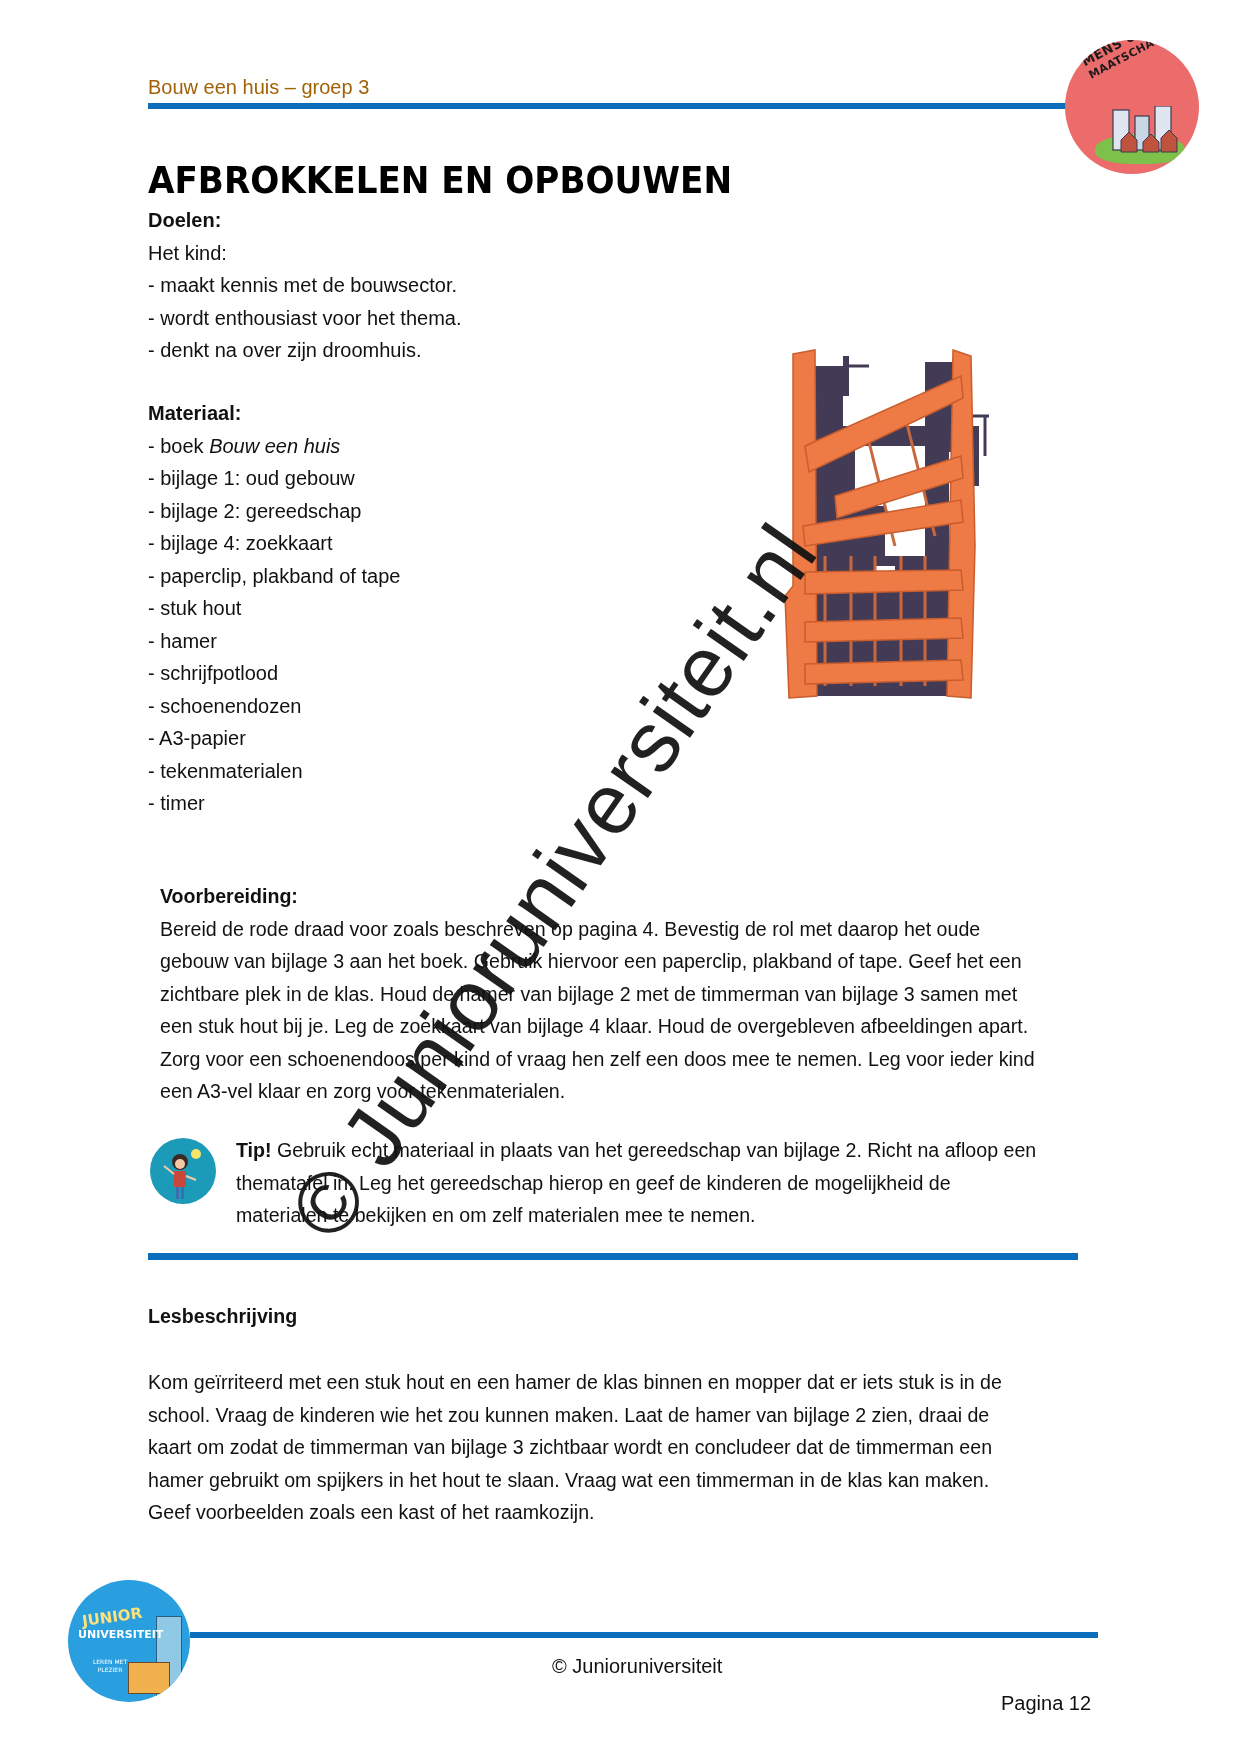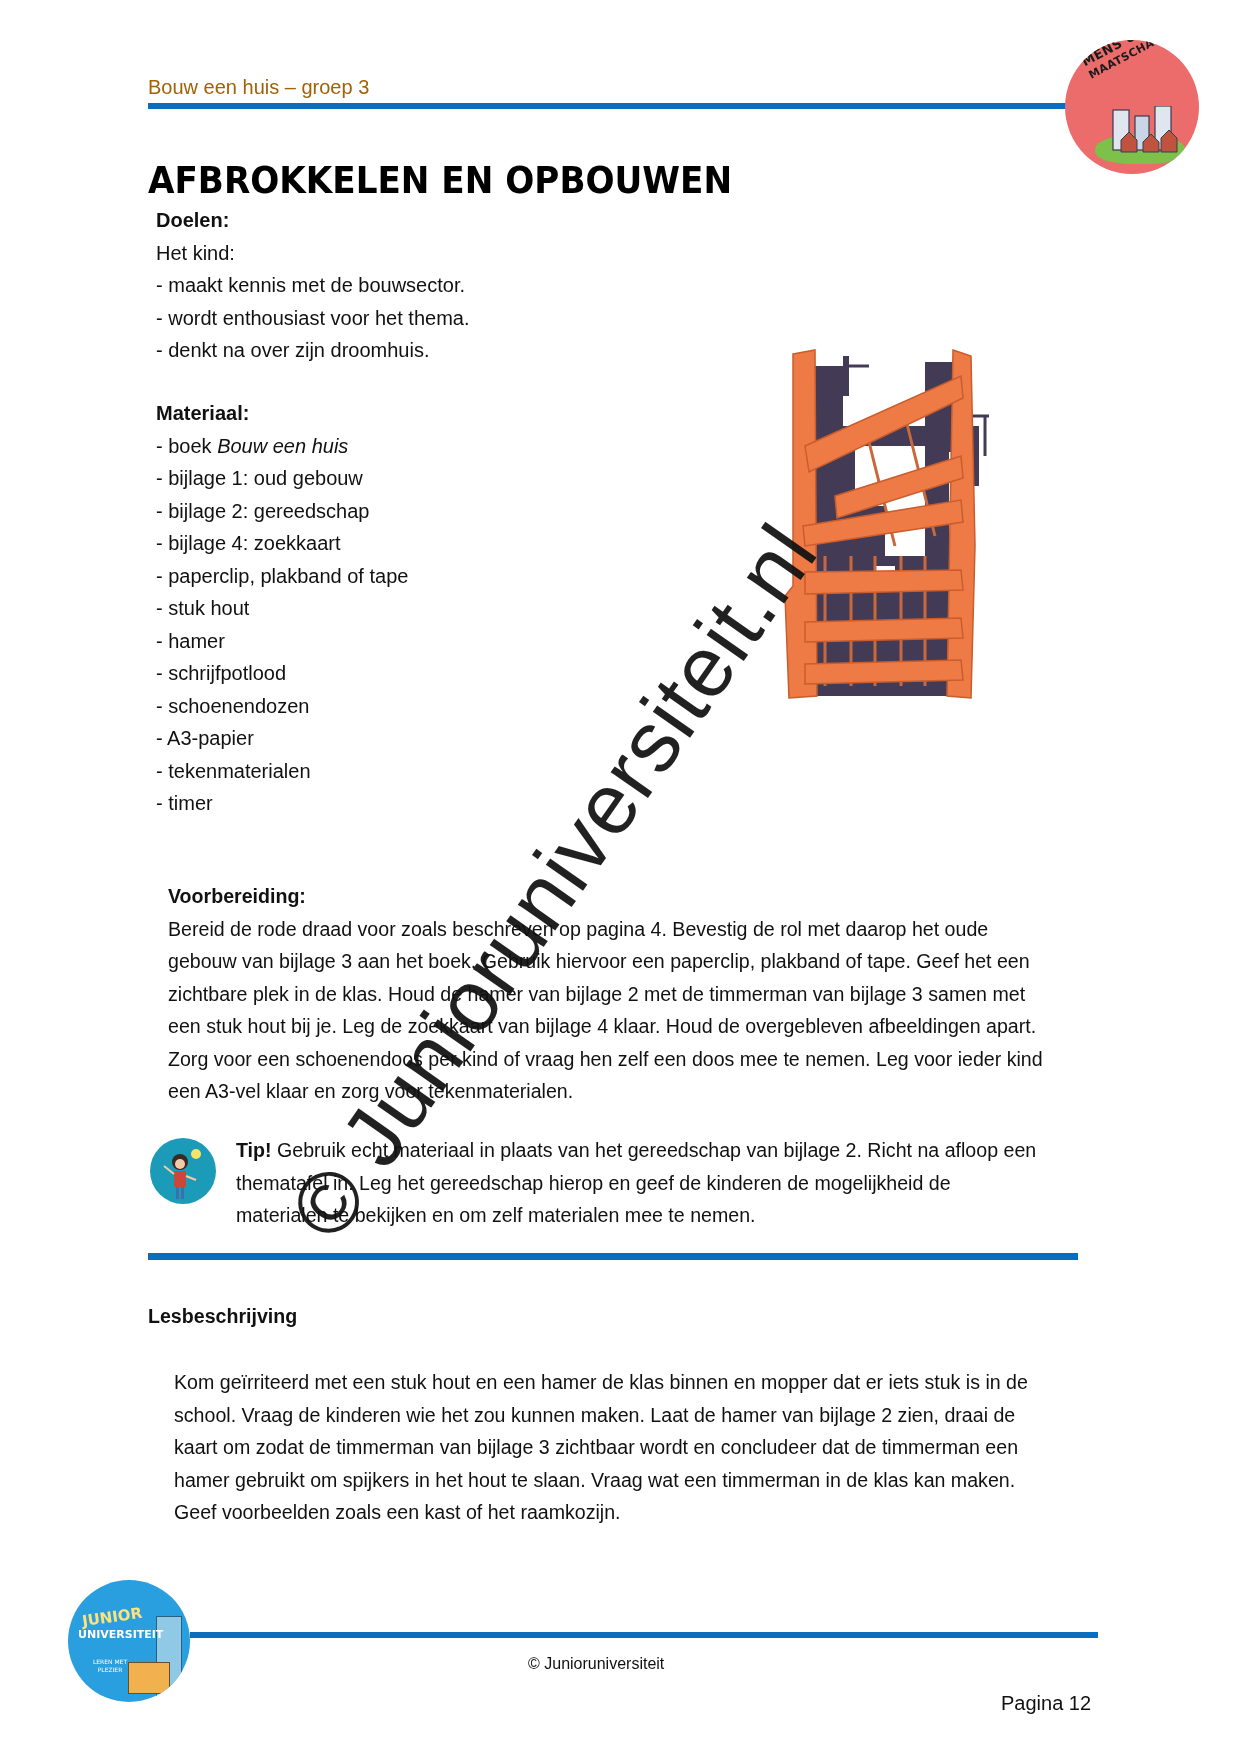--- a/index.html
+++ b/index.html
@@ -86,21 +86,21 @@
       font-size: 38px;
       letter-spacing: 0px;
       transform: scaleX(0.9);
       transform-origin: left top;
       color: #000;
       text-transform: uppercase;
     }
 
     .content {
       position: absolute;
-      left: 156px;
+      left: 148px;
       width: 940px;
       font-size: 20px;
       line-height: 32.5px;
     }
     .section-heading {
       font-weight: bold;
     }
     .list-line { white-space: nowrap; }
     .italic { font-style: italic; }
 
@@ -152,21 +152,20 @@
       font-weight: bold;
       font-size: 19.6px;
     }
     #lesson {
       position: absolute;
       left: 148px;
       top: 1366px;
       width: 960px;
       font-size: 19.6px;
       line-height: 32.5px;
-      margin-left: 26px;
     }
 
     
     .building {
       position: absolute;
       left: 775px;
       top: 346px;
       width: 220px;
       height: 360px;
     }
@@ -248,23 +247,23 @@
     .footer-rule {
       position: absolute;
       left: 190px;
       top: 1632px;
       width: 908px;
       height: 6px;
       background: #0a6ebd;
     }
     .footer-copy {
       position: absolute;
-      left: 528px;
+      left: 552px;
       top: 1655px;
-      font-size: 16px;
+      font-size: 20px;
     }
     .footer-page {
       position: absolute;
       left: 1001px;
       top: 1655px;
       font-size: 20px;
       margin-top: 37px;
     }
   </style>
 </head>

